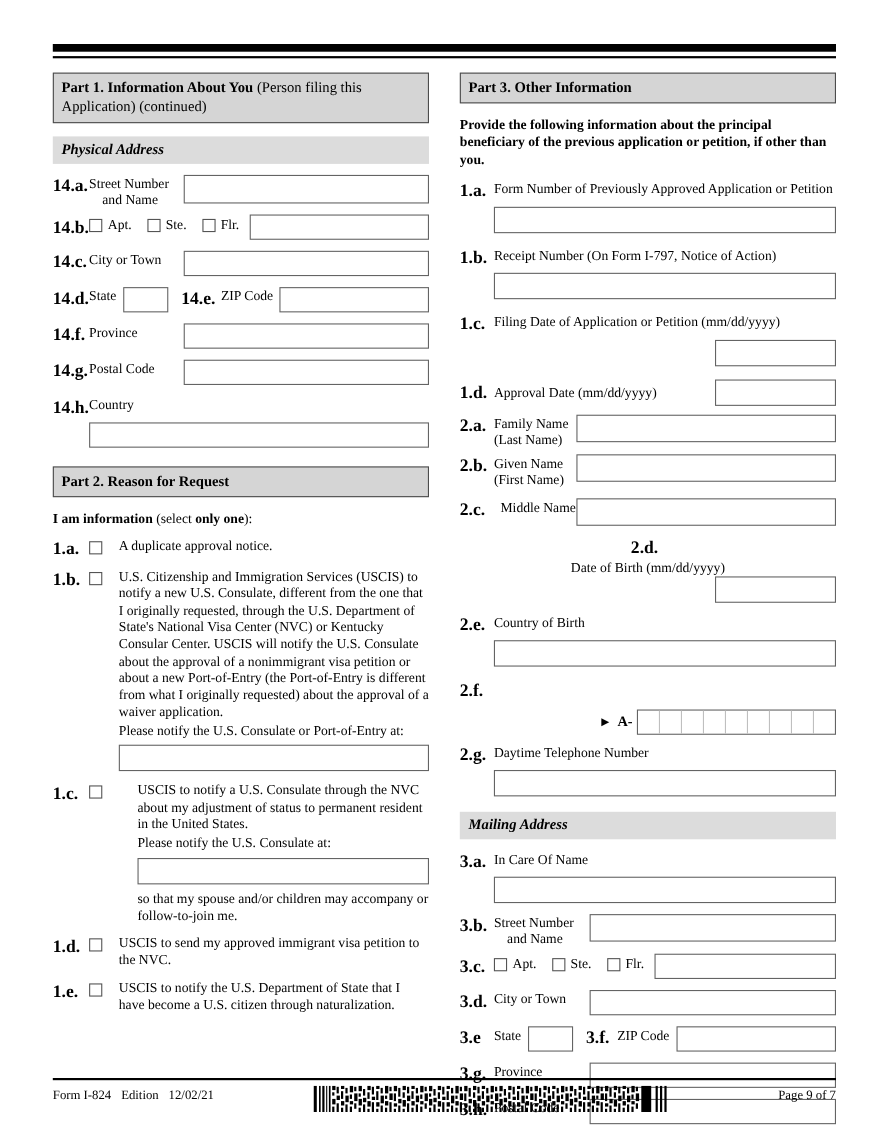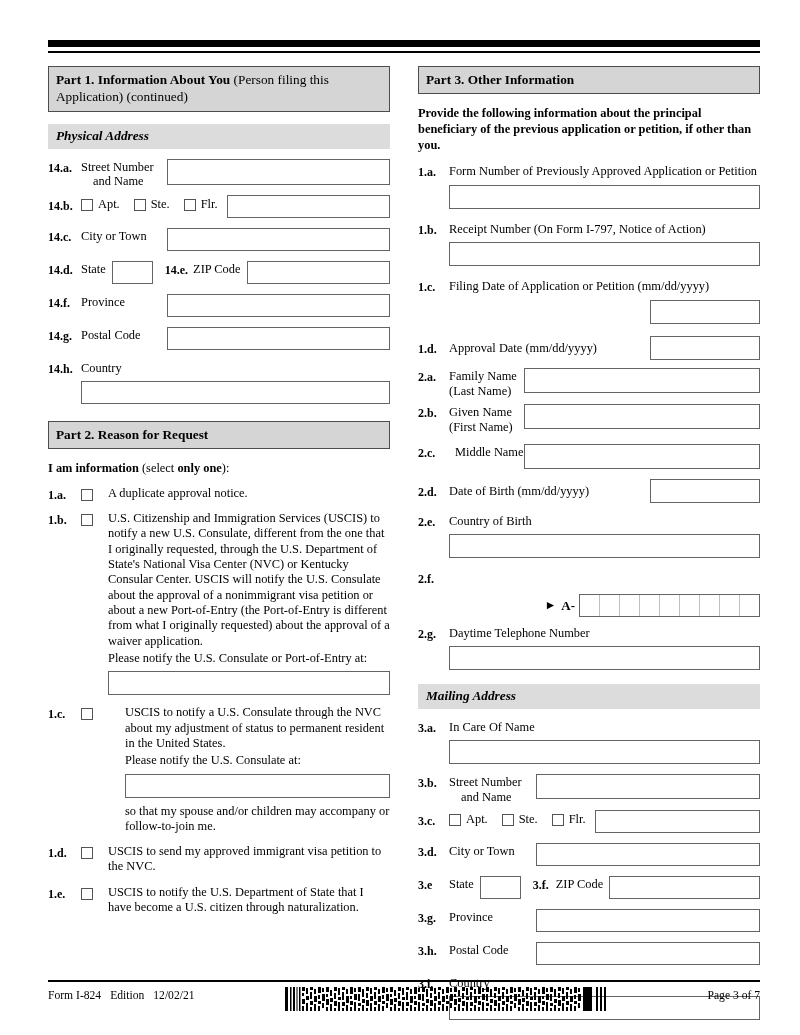--- a/index.html
+++ b/index.html
@@ -71,21 +71,21 @@
   }
 
   
   .row {
     display: flex;
     align-items: flex-start;
     margin-top: 9px;
   }
   .num {
     font-weight: bold;
-    font-size: 12px;
+    font-size: 16px;
     flex: 0 0 auto;
     padding-top: 2px;
     text-align: left;
   }
   .num-w {  width: 33px; }
   .num-w2 { width: 31px; }
 
   .lbl {
     font-size: 12.4px;
     line-height: 1.17;
@@ -345,21 +345,21 @@
         </div>
         <div class="box grow" style="height:25px;"></div>
       </div>
 
       <div class="row mt10">
         <div class="num num-w2">2.c.</div>
         <div class="lbl lbl-inline" style="width:75px;padding-left:6px;">Middle Name</div>
         <div class="box grow" style="height:25px;"></div>
       </div>
 
-      <div class="row" style="margin-top:10px;align-items:center;">
+      <div class="row" style="margin-top:10px;align-items:center;flex-direction:column;">
         <div class="num num-w2">2.d.</div>
         <div class="lbl lbl-inline">Date of Birth (mm/dd/yyyy)</div>
         <div class="box" style="width:110px;height:24px;margin-left:auto;"></div>
       </div>
 
       <div class="row mt10">
         <div class="num num-w2">2.e.</div>
         <div class="lbl" style="flex:1 1 auto;">Country of Birth</div>
       </div>
       <div class="box" style="margin-left:31px;margin-top:4px;height:24px;"></div>
@@ -708,15 +708,15 @@
         <rect x="289" y="19" width="2" height="5"></rect>
       <rect x="293" y="1" width="2" height="4"></rect>
         <rect x="293" y="7" width="3" height="7"></rect>
         <rect x="293" y="16" width="2" height="5"></rect>
       <rect x="298" y="0" width="9" height="24"></rect>
       <rect x="311" y="0" width="2" height="24"></rect>
       <rect x="315" y="0" width="2" height="24"></rect>
       <rect x="319" y="0" width="2" height="24"></rect>
     </g>
   </svg>
-  <div class="footer-right">Page 3 of 7</div>
+  <div class="footer-right">Page 9 of 7</div>
 
 </div>
 
 </body></html>

